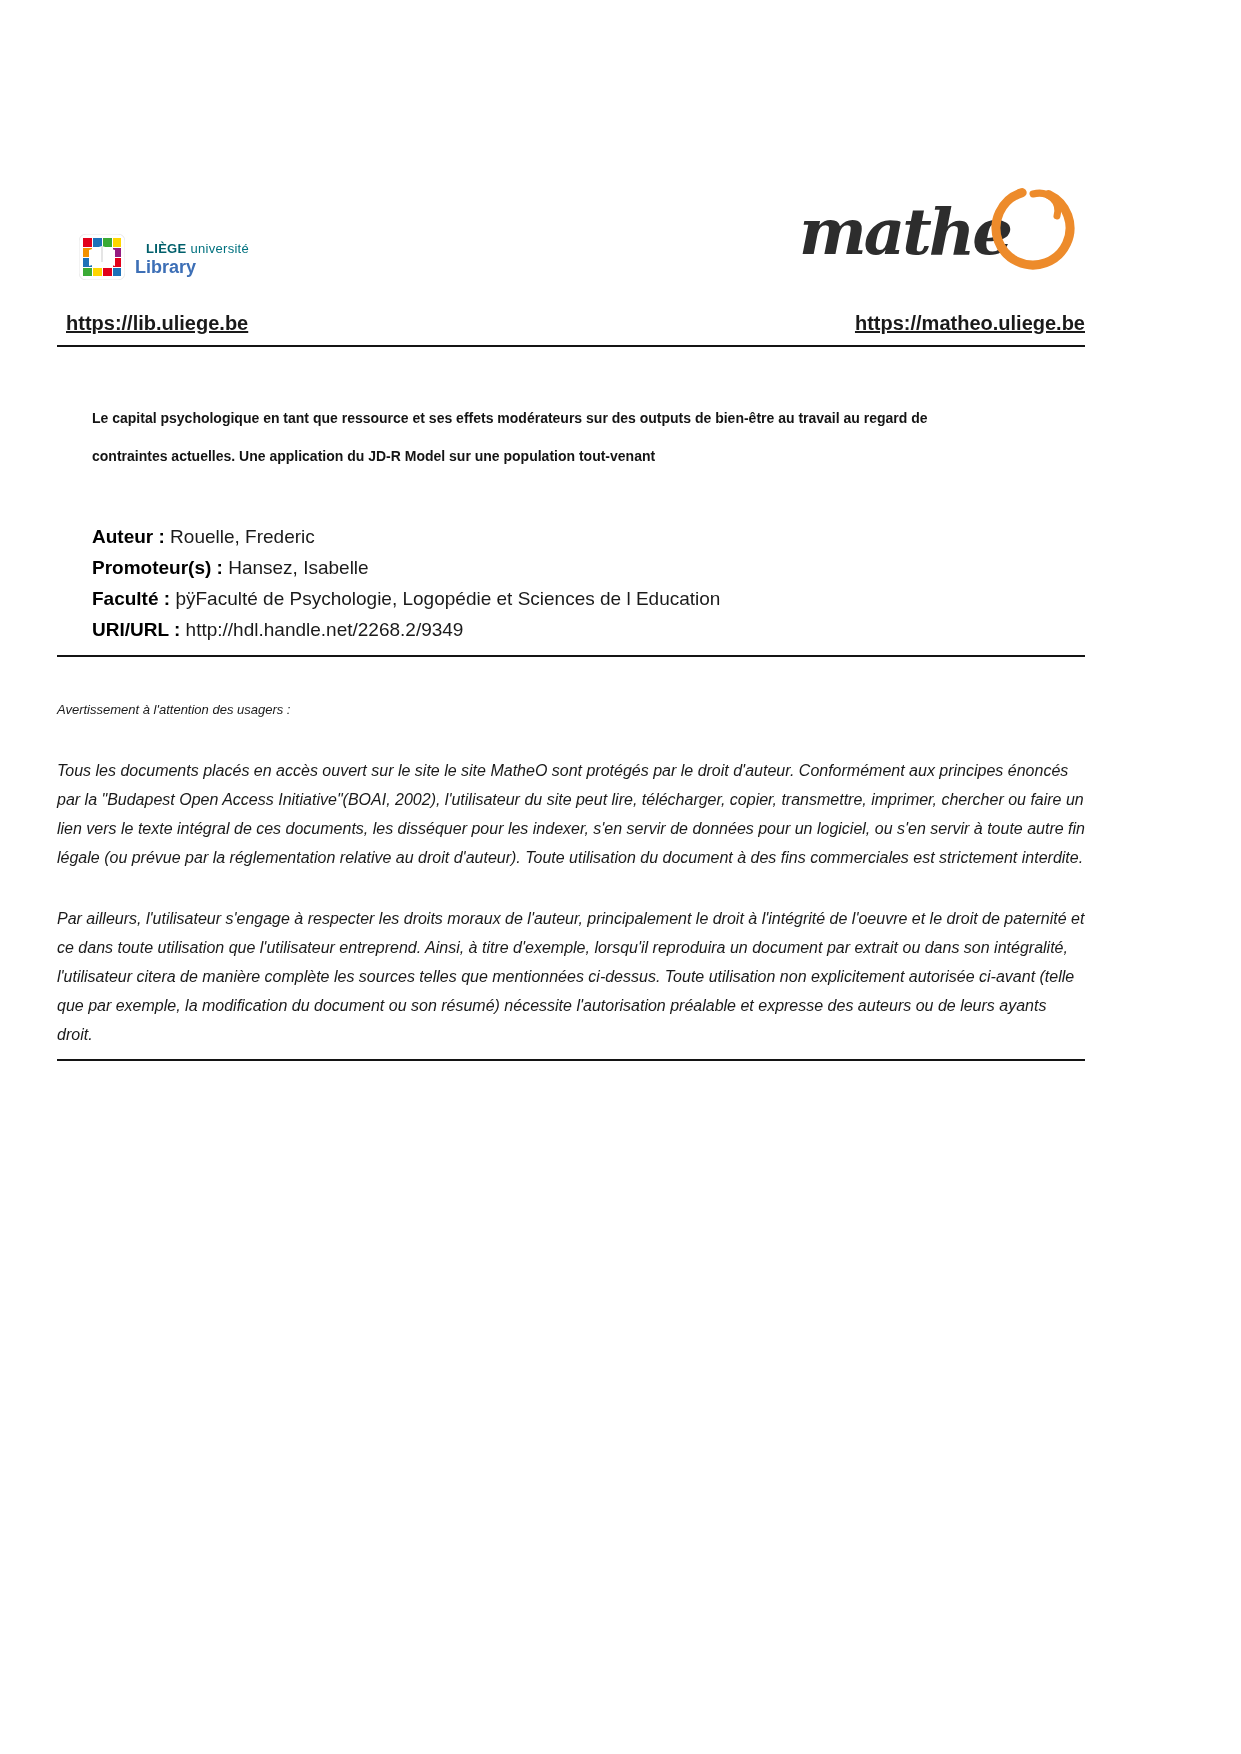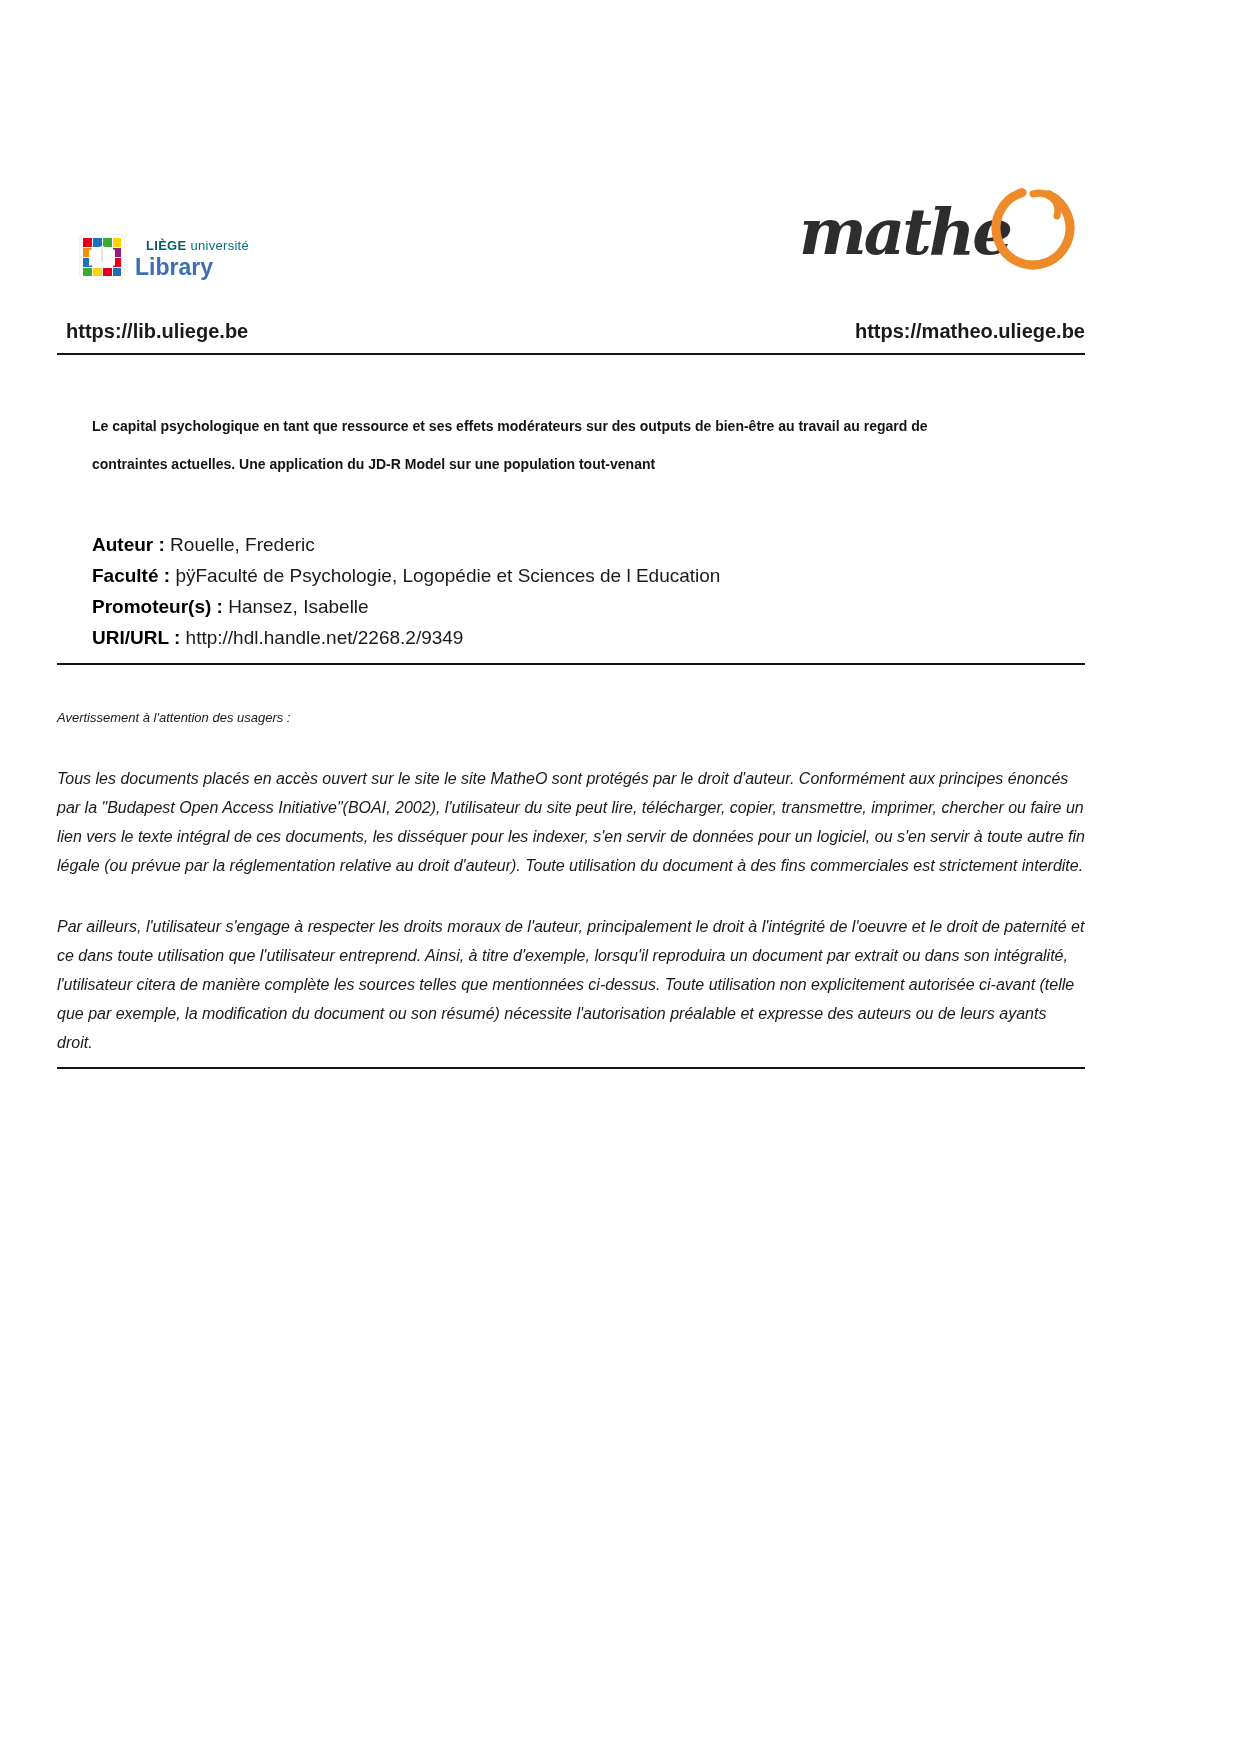--- a/index.html
+++ b/index.html
@@ -14,29 +14,29 @@
 
   .header {
     margin-top: 168px;
     display: flex;
     justify-content: space-between;
     align-items: flex-end;
   }
   .lib-logo { display: flex; align-items: center; gap: 10px; margin-left: 22px; margin-bottom: 10px; }
   .lib-text .row1 { font-size: 13px; color: #00717f; letter-spacing: .3px; padding-left: 11px; }
   .lib-text .row1 b { color: #005f6b; }
-  .lib-text .row2 { font-size: 23px; font-weight: bold; color: #3d6fb6; margin-top: 1px; }
+  .lib-text .row2 { font-size: 18px; font-weight: bold; color: #3d6fb6; margin-top: 1px; }
   .matheo-logo { margin-right: 6px; }
   .matheo-script {
     font-family: "DejaVu Serif", serif;
     font-style: italic; font-weight: bold;
     fill: #2d2d2d;
   }
 
-  .urls { display: flex; justify-content: space-between; font-weight: bold; font-size: 20px; margin-top: 26px; }
+  .urls { display: flex; justify-content: space-between; font-weight: bold; font-size: 20px; margin-top: 18px; text-decoration: underline; }
   .urls .u-left { margin-left: 9px; }
 
   hr.rule { border: none; border-top: 2px solid #141414; margin-top: 10px; }
 
   .title {
     margin: 52px 0 0 35px;
     max-width: 910px;
     font-size: 14px; font-weight: bold;
     line-height: 38px;
     color: #141414;
@@ -100,22 +100,22 @@
     <span class="u-left">https://lib.uliege.be</span>
     <span class="u-right">https://matheo.uliege.be</span>
   </div>
 
   <hr class="rule">
 
   <div class="title">Le capital psychologique en tant que ressource et ses effets modérateurs sur des outputs de bien-être au travail au regard de contraintes actuelles. Une application du JD-R Model sur une population tout-venant</div>
 
   <div class="meta">
     <p><b>Auteur : </b><span>Rouelle, Frederic</span></p>
+    <p><b>Promoteur(s) : </b><span>Hansez, Isabelle</span></p>
     <p><b>Faculté : </b><span>þÿFaculté de Psychologie, Logopédie et Sciences de l Education</span></p>
-    <p><b>Promoteur(s) : </b><span>Hansez, Isabelle</span></p>
     <p><b>URI/URL : </b><span>http://hdl.handle.net/2268.2/9349</span></p>
   </div>
 
   <hr class="rule rule2">
 
   <div class="notice-heading">Avertissement à l'attention des usagers :</div>
   <p class="notice-para">Tous les documents placés en accès ouvert sur le site le site MatheO sont protégés par le droit d'auteur. Conformément aux principes énoncés par la "Budapest Open Access Initiative"(BOAI, 2002), l'utilisateur du site peut lire, télécharger, copier, transmettre, imprimer, chercher ou faire un lien vers le texte intégral de ces documents, les disséquer pour les indexer, s'en servir de données pour un logiciel, ou s'en servir à toute autre fin légale (ou prévue par la réglementation relative au droit d'auteur). Toute utilisation du document à des fins commerciales est strictement interdite.</p>
   <p class="notice-para">Par ailleurs, l'utilisateur s'engage à respecter les droits moraux de l'auteur, principalement le droit à l'intégrité de l'oeuvre et le droit de paternité et ce dans toute utilisation que l'utilisateur entreprend. Ainsi, à titre d'exemple, lorsqu'il reproduira un document par extrait ou dans son intégralité, l'utilisateur citera de manière complète les sources telles que mentionnées ci-dessus. Toute utilisation non explicitement autorisée ci-avant (telle que par exemple, la modification du document ou son résumé) nécessite l'autorisation préalable et expresse des auteurs ou de leurs ayants droit.</p>
 
   <hr class="rule rule3">

